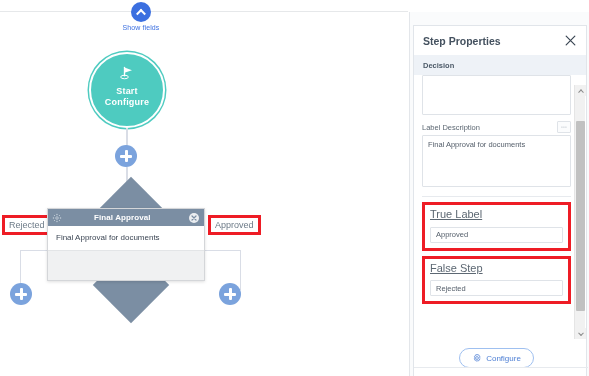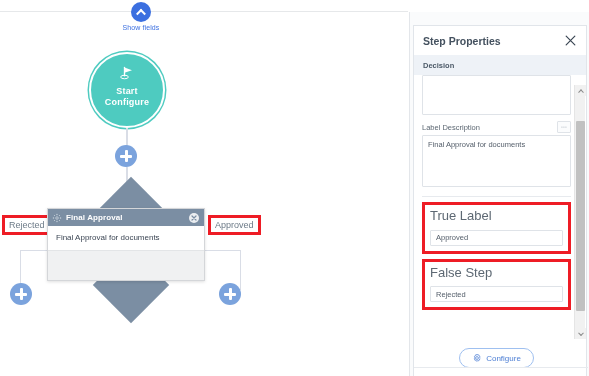--- a/index.html
+++ b/index.html
@@ -150,20 +150,21 @@
     border: 1px solid #d4d6d9;
     box-shadow: 0 1px 3px rgba(0,0,0,.13);
   }
   #popup-header {
     height: 17px;
     background: #7b8ea3;
     display: flex;
     align-items: center;
     padding: 0 4px;
     position: relative;
+    gap: 28px;
   }
   #popup-gear {
     width: 10px; height: 10px;
     margin-right: 4px;
     opacity: .75;
     flex: none;
   }
   #popup-title {
     color: #ffffff;
     font-size: 8px;
@@ -296,24 +297,25 @@
     margin: 9px 0 0;
   }
 
   .hl-group {
     border: 3px solid #ee1c25;
     padding: 3px 5px 5px;
     margin-top: 5px;
     background: #ffffff;
   }
   .hl-group .lbl {
-    font-size: 13px;
+    font-size: 11px;
     color: #5d6873;
     display: block;
     margin-bottom: 3px;
+    text-decoration: underline;
   }
   .txt-input {
     width: 100%;
     height: 16px;
     border: 1px solid #dfe3e8;
     background: #ffffff;
     font-family: "Liberation Sans", sans-serif;
     font-size: 7.5px;
     color: #56606c;
     padding: 0 5px;

